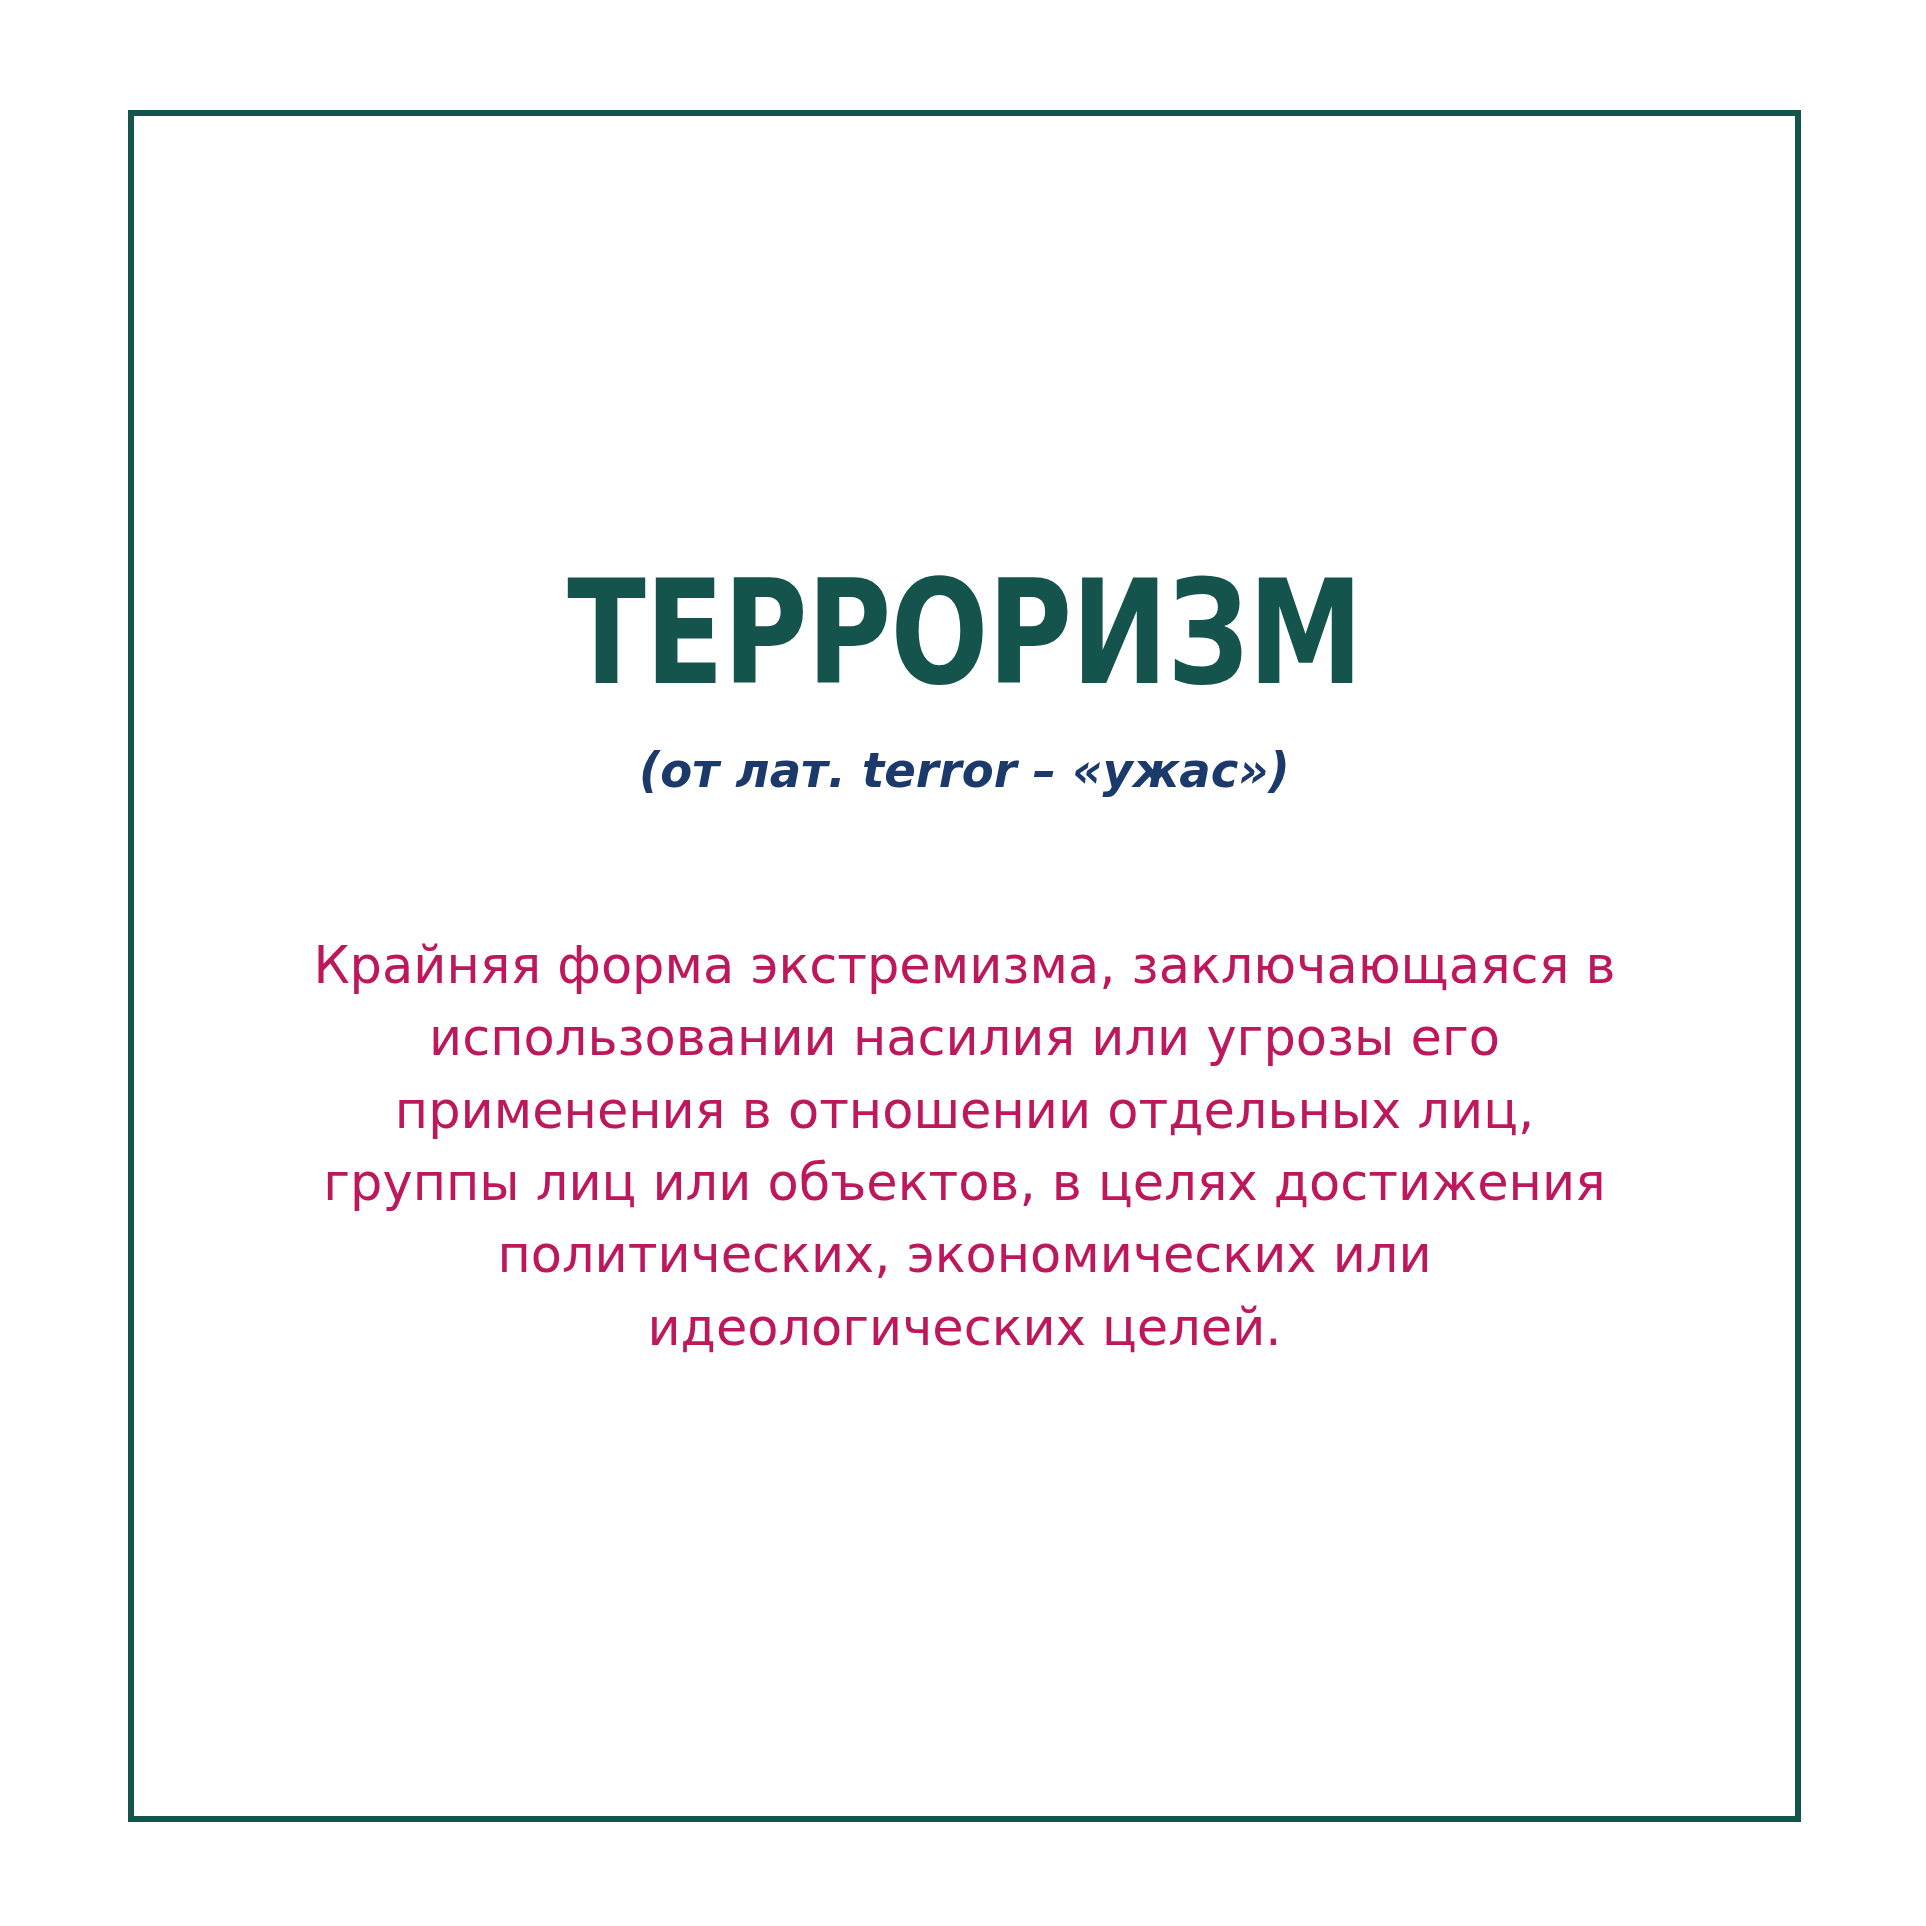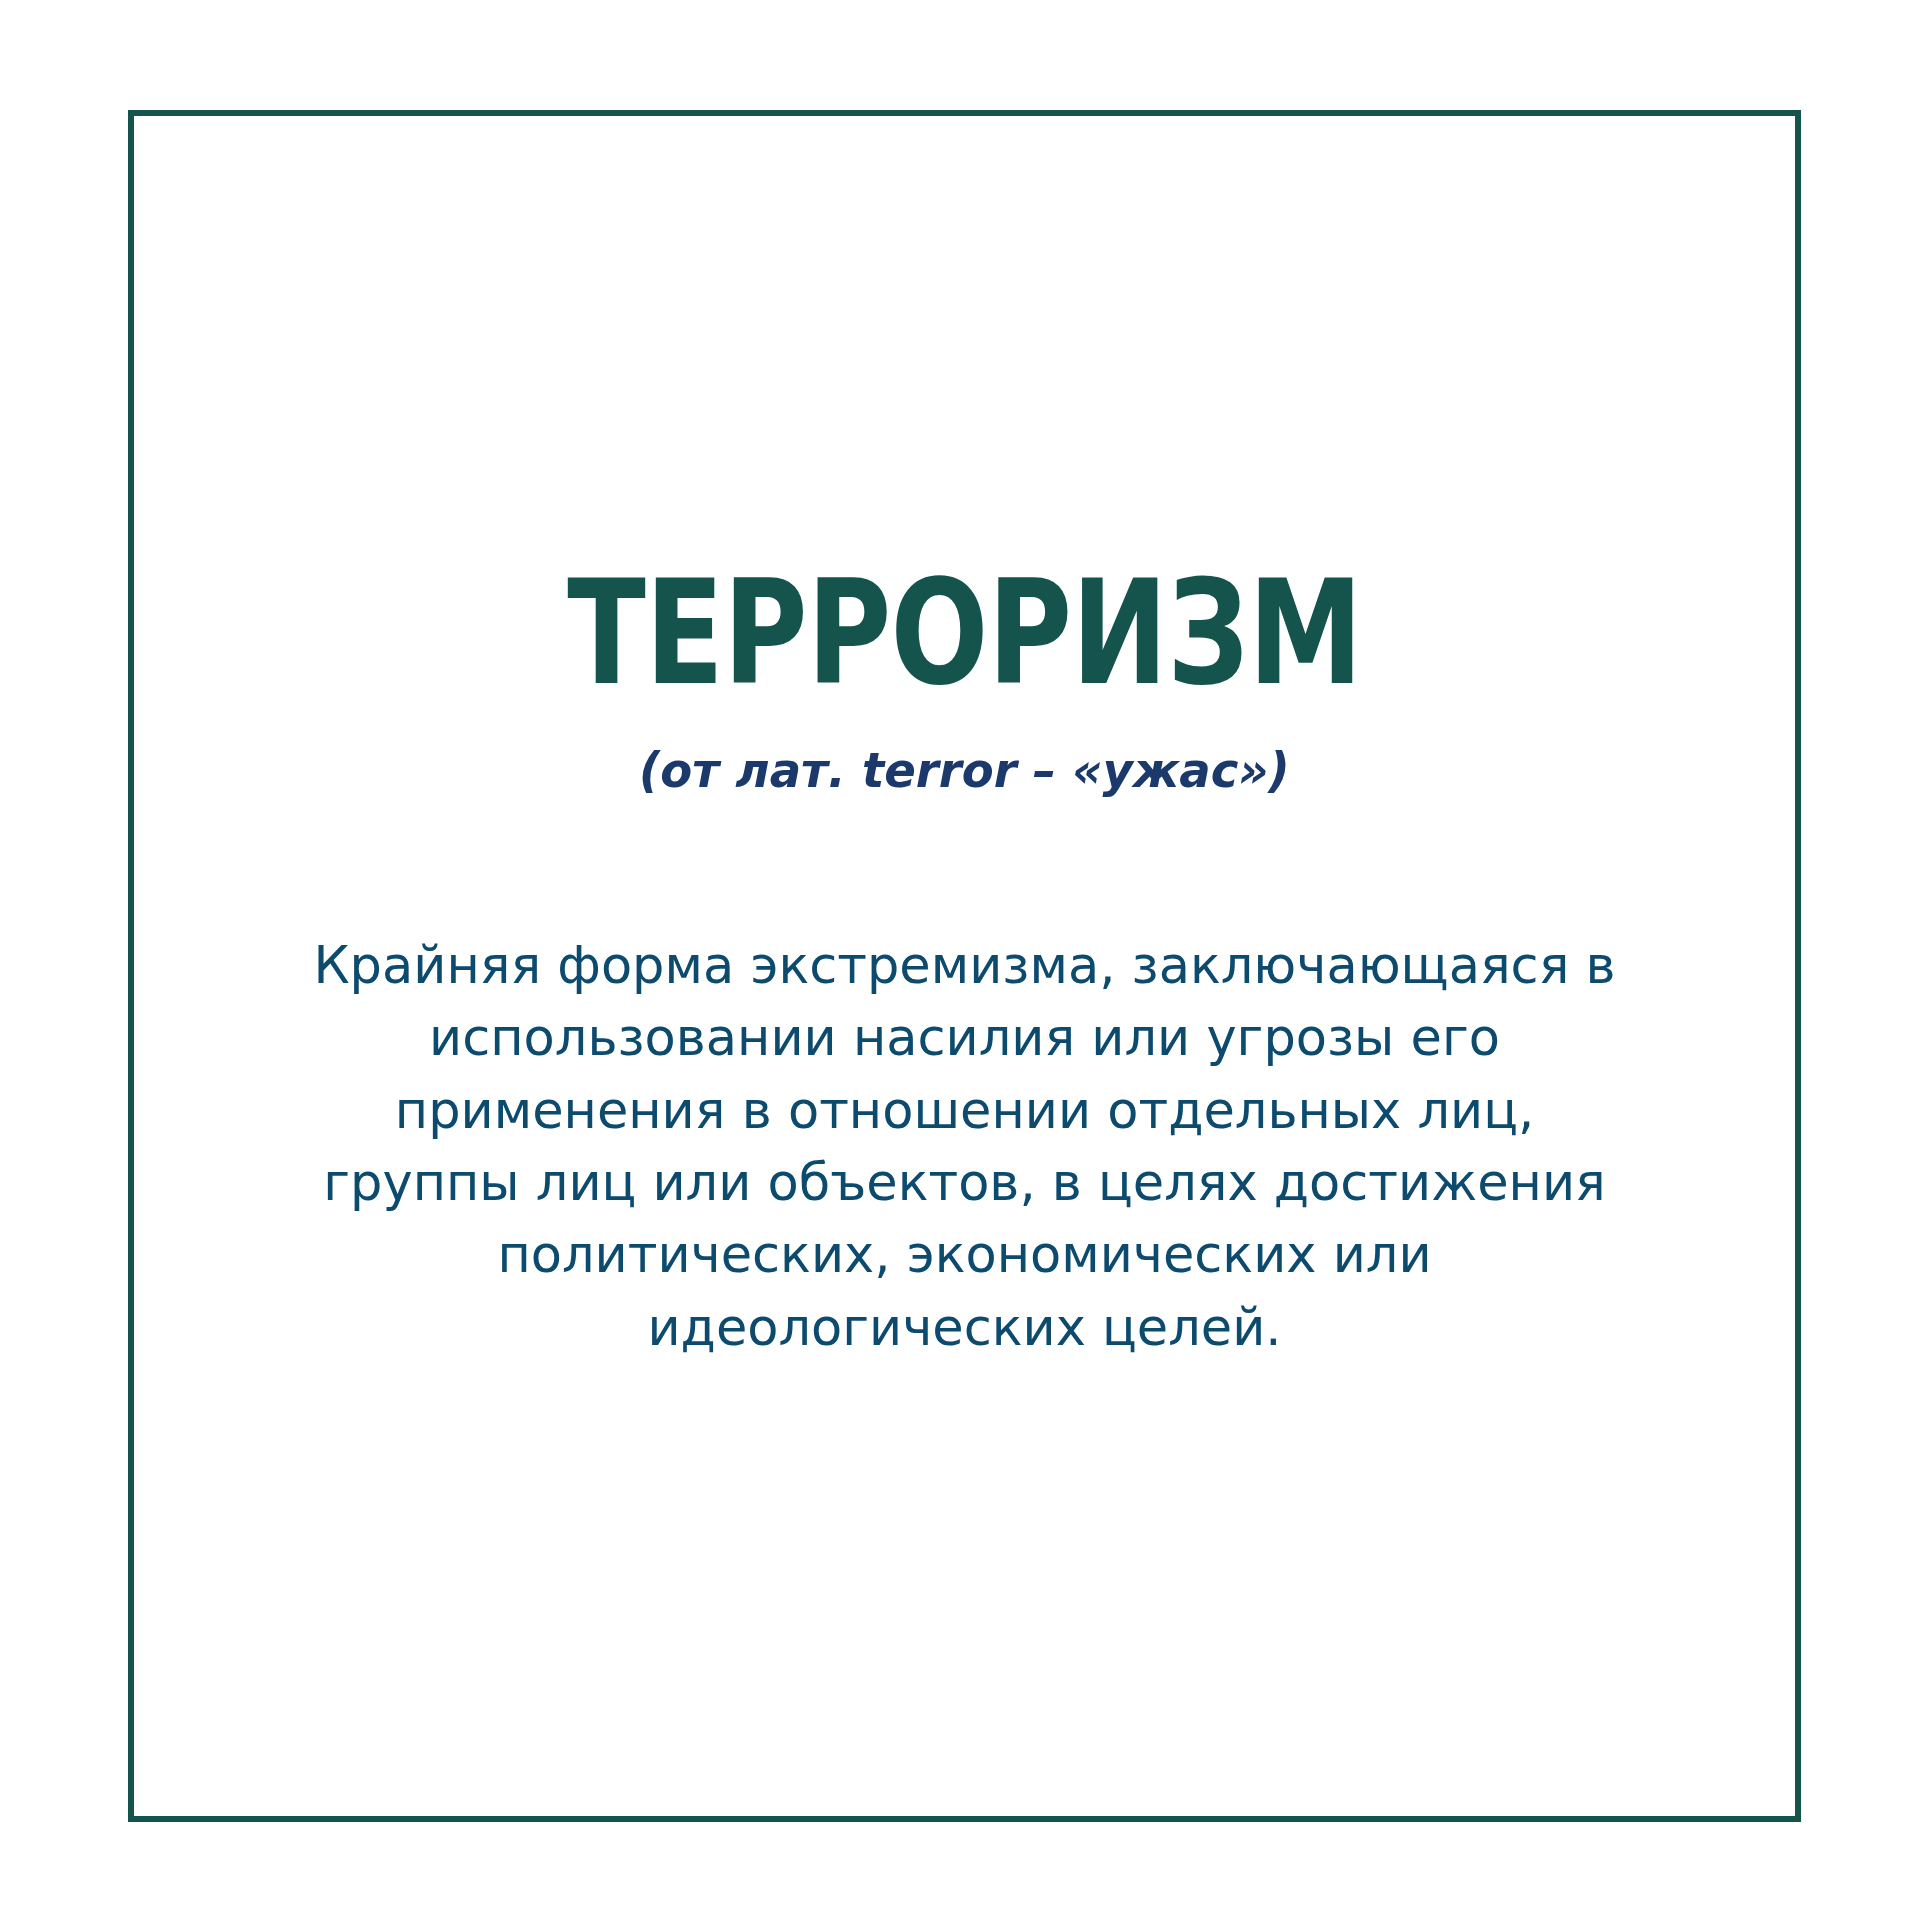--- a/index.html
+++ b/index.html
@@ -62,21 +62,21 @@
     margin: 39px 0 0 0;
     white-space: nowrap;
     transform: scaleX(0.97);
   }
 
   .definition {
     font-family: "DejaVu Sans", sans-serif;
     font-weight: 400;
     font-size: 51px;
     line-height: 1.42;
-    color: #0c4a6e;
+    color: #be185d;
     text-align: center;
     width: 1318px;
     margin: 133px 0 0 0;
   }
 </style>
 </head>
 <body>
 
 <div class="card">
   <div class="content">

